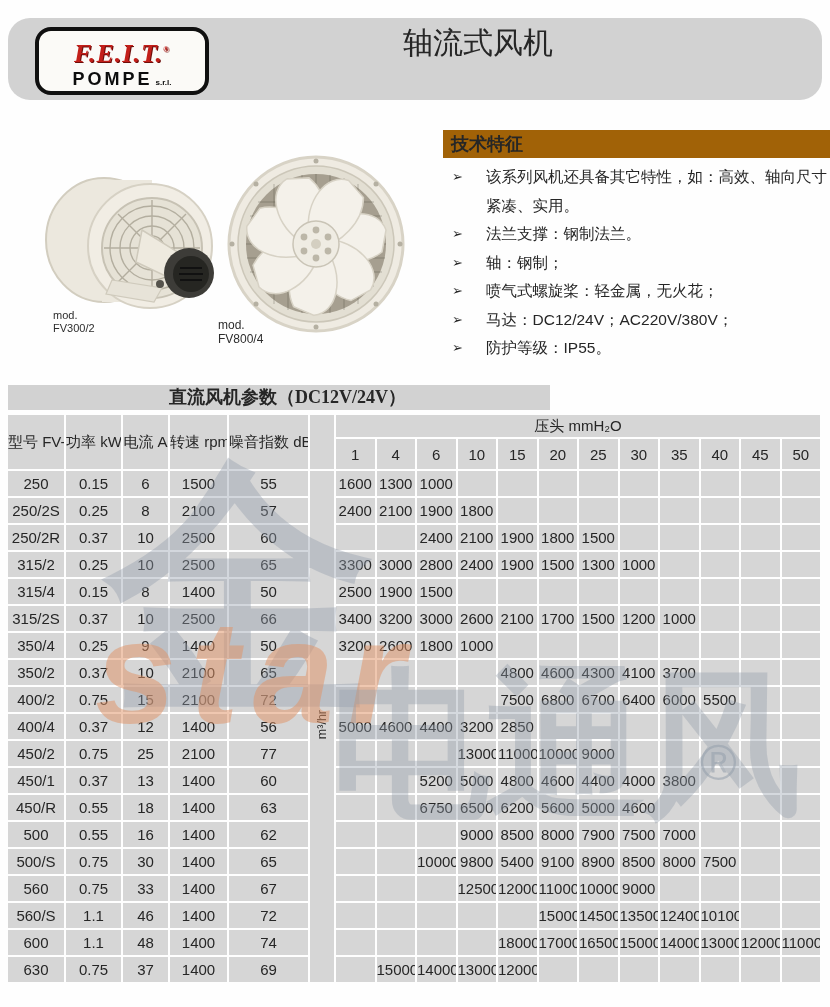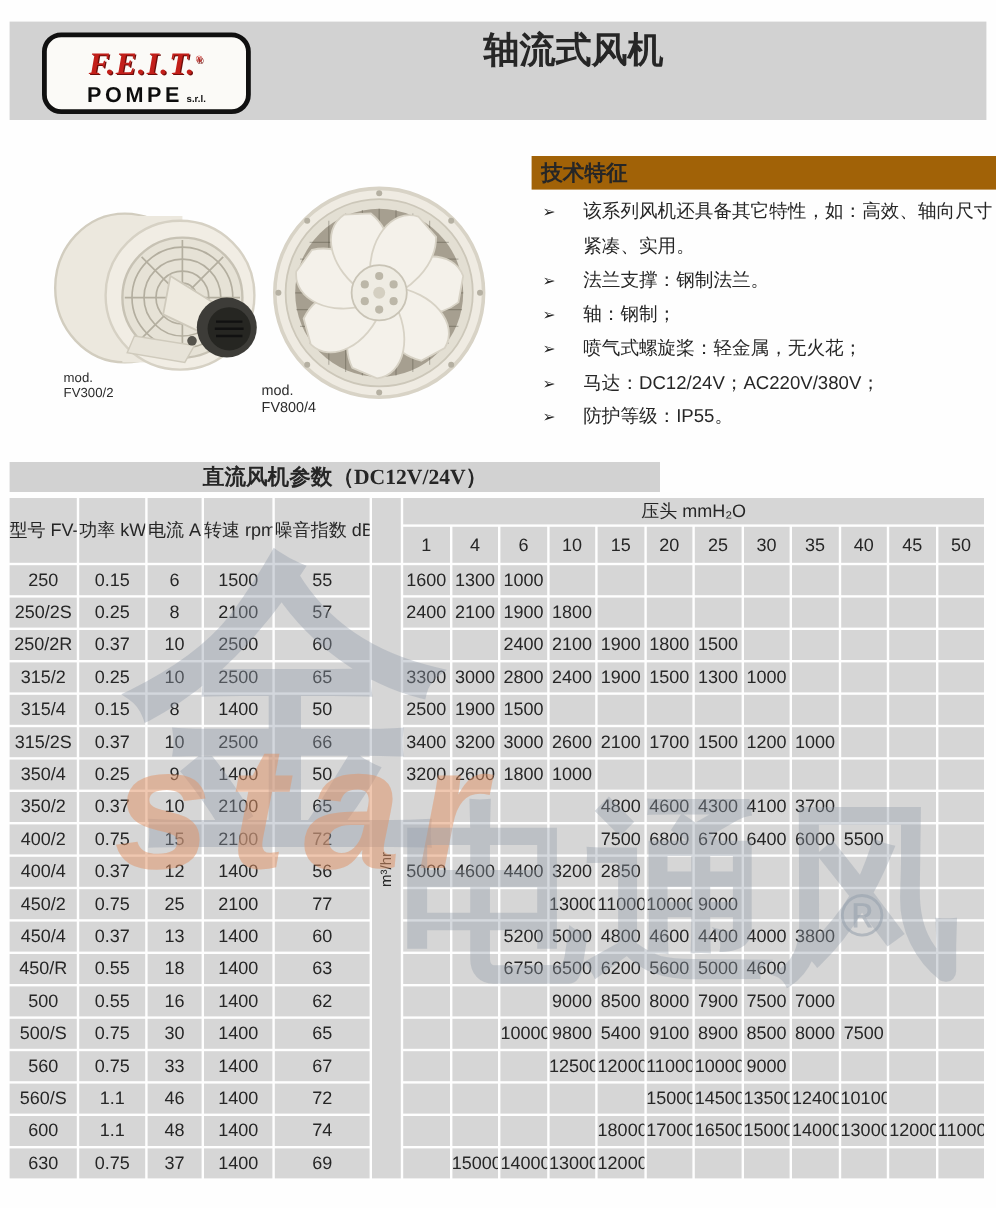--- a/index.html
+++ b/index.html
@@ -2,32 +2,32 @@
 <html><head>
 <meta charset="utf-8">
 <style>
   html,body{margin:0;padding:0;}
   body{
     width:830px;height:1007px;position:relative;overflow:hidden;
     background:#fefefe;color:#262626;
     font-family:"Liberation Sans","DejaVu Sans",sans-serif;
   }
   
-  .header-bar{position:absolute;left:8px;top:18px;width:814px;height:82px;background:#d2d2d2;}
+  .header-bar{position:absolute;left:8px;top:18px;width:814px;height:82px;background:#d2d2d2;border-radius:22px;}
   .logo{position:absolute;left:27px;top:9px;width:166px;height:60px;background:#fbfaf7;
         border:4px solid #101010;border-radius:16px;text-align:center;}
   .logo-feit{font-family:"Liberation Serif","DejaVu Serif",serif;font-weight:bold;font-style:italic;
         color:#c31f1a;font-size:26px;line-height:30px;margin-top:4px;letter-spacing:1px;
         text-shadow:1px 1px 0 #6e0d0a;}
   .logo-reg{font-size:8px;vertical-align:super;color:#c31f1a;}
   .logo-line2{line-height:20px;}
   .logo-pompe{font-weight:bold;font-size:18px;letter-spacing:3px;color:#0d0d0d;}
   .logo-srl{font-size:8px;font-weight:bold;color:#0d0d0d;margin-left:3px;}
   .titles{position:absolute;left:240px;top:0;width:460px;text-align:center;}
-  .title-cn{font-family:"DejaVu Serif","Liberation Serif",serif;font-weight:bold;font-size:30px;line-height:38px;margin-top:6px;}
+  .title-cn{font-family:"DejaVu Serif","Liberation Serif",serif;font-weight:normal;font-size:30px;line-height:38px;margin-top:6px;}
   .title-en{font-family:"Liberation Serif","DejaVu Serif",serif;font-weight:bold;font-size:24px;line-height:28px;}
   
   .fan-svg{position:absolute;}
   .caption{position:absolute;font-size:11px;line-height:13px;color:#2d2d2d;}
   
   .features{position:absolute;left:443px;top:130px;width:400px;}
   .features-header{background:#a16207;height:28px;font-weight:bold;font-size:18px;line-height:28px;padding-left:8px;width:379px;}
   .feat-list{margin-top:5px;}
   .feat-item{display:flex;font-size:15.5px;line-height:28.5px;}
   .feat-bullet{flex:none;width:34px;padding-left:9px;font-size:13px;}
@@ -454,21 +454,21 @@
         <td>11000</td>
         <td>10000</td>
         <td>9000</td>
         <td></td>
         <td></td>
         <td></td>
         <td></td>
         <td></td>
       </tr>
       <tr>
-        <td>450/4</td>
+        <td>450/1</td>
         <td>0.37</td>
         <td>13</td>
         <td>1400</td>
         <td>60</td>
         <td></td>
         <td></td>
         <td>5200</td>
         <td>5000</td>
         <td>4800</td>
         <td>4600</td>

